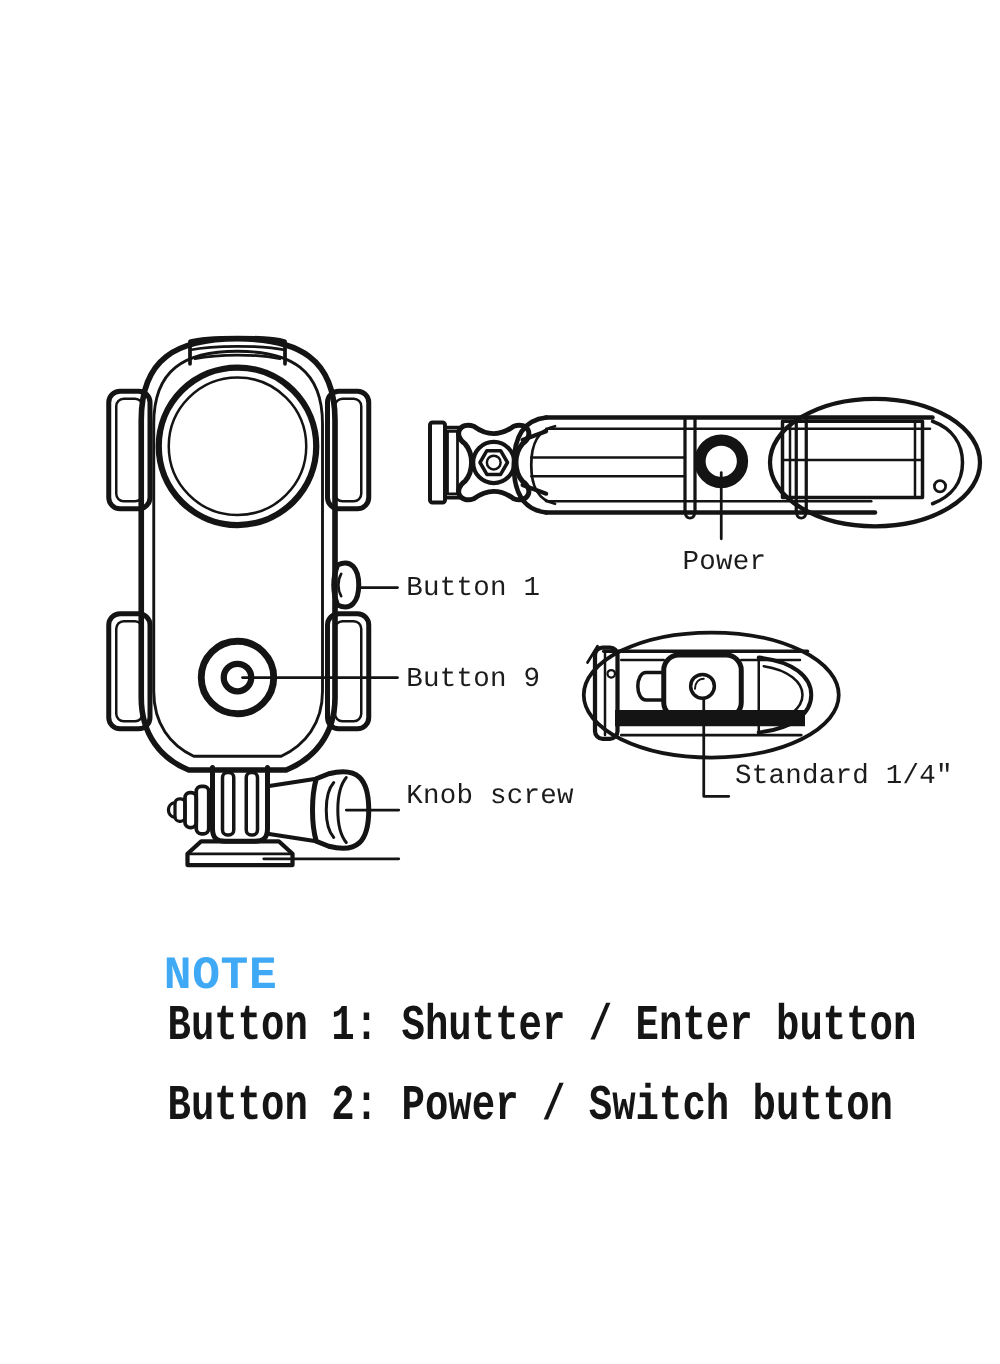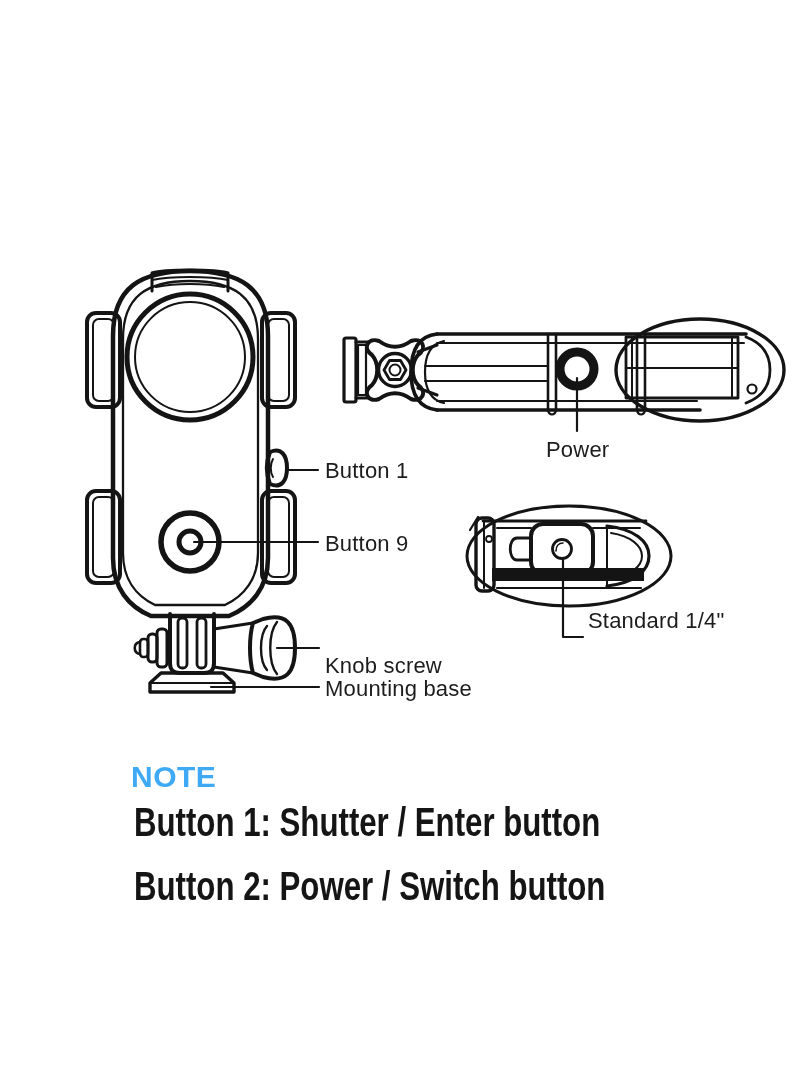--- a/index.html
+++ b/index.html
@@ -2,41 +2,41 @@
 <html><head>
 <meta charset="utf-8">
 <style>
   html, body { margin: 0; padding: 0; background: #ffffff; }
   .page {
     position: relative;
     width: 800px;
     height: 1091px;
     background: #ffffff;
     overflow: hidden;
-    font-family: Liberation Sans, sans-serif;
+    font-family: Liberation Mono, monospace;
     text-align: center;
   }
   .art {
     position: absolute;
     left: 0; top: 0;
     width: 800px; height: 1091px;
   }
   .callout {
     position: absolute;
     color: #1c1c1c;
     font-size: 22px;
     line-height: 26px;
     white-space: nowrap;
     letter-spacing: 0.2px;
   }
   .callout-2line { line-height: 29px; }
   .note-title {
     position: absolute;
     left: 131px; top: 760px;
-    font-size: 30px;
+    font-size: 37px;
     font-weight: 700;
     color: #3fa9f5;
     letter-spacing: 0.5px;
   }
   .note-line {
     position: absolute;
     left: 134px;
     font-size: 40px;
     line-height: 44px;
     font-weight: 700;
@@ -190,23 +190,22 @@
       <path d="M563,559 V637 H583"></path>
     </g>
   </svg>
 
   <div class="callout" style="left:325px; top:458px">Button 1</div>
 
   <div class="callout" style="left:325px; top:531px">Button 9</div>
 
   <div class="callout" style="left:546px; top:437px">Power</div>
 
-  <div class="callout" style="left:325px; top:653px">Knob screw</div>
-
-  <div class="callout" style="left:325px; top:676px">Mounting base</div>
+  <div class="callout" style="left:325px; top:624px">Knob screw</div>
+
 
   <div class="callout callout-2line" style="left:588px; top:606px">
     <div>Standard 1/4"</div>
   </div>
 
   <div class="note-title">NOTE</div>
 
   <div class="note-line note-line-1">Button 1: Shutter / Enter button</div>
 
   <div class="note-line note-line-2">Button 2: Power / Switch button</div>

